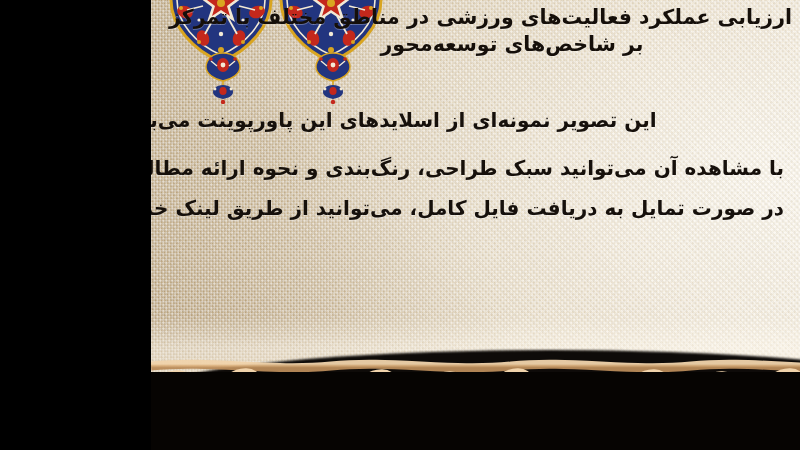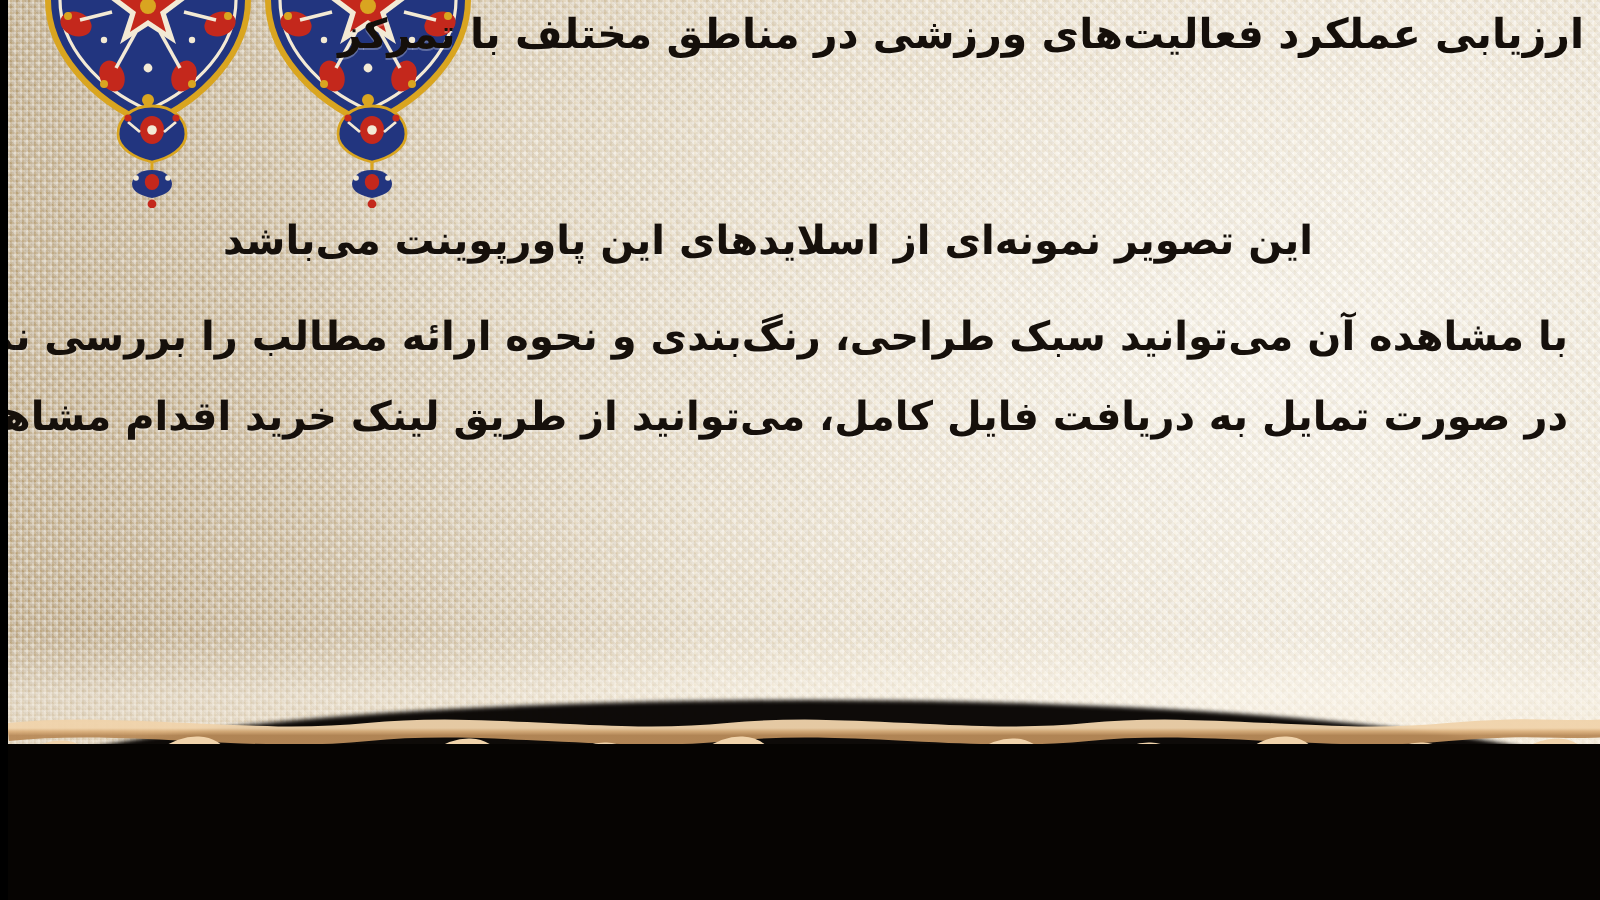--- a/index.html
+++ b/index.html
@@ -3,21 +3,21 @@
 <meta charset="utf-8">
 <title>Persian Carpet Slide</title>
 <style>
   html, body {
     margin: 0;
     padding: 0;
     background: #000;
   }
   #slide {
     position: relative;
-    width: 796px;
+    width: 649px;
     height: 450px;
     overflow: hidden;
     background: #84cc16;
     font-family: "DejaVu Sans", "Liberation Sans", sans-serif;
     direction: rtl;
   }
 
   
   .linen {
     position: absolute;
@@ -229,20 +229,21 @@
     </defs>
     <use href="#pendantart"></use>
   </svg>
 
   <svg class="pendant pen-b" viewBox="0 0 40 52">
     <use href="#pendantart"></use>
   </svg>
 
   <div class="title-block">
     <div class="title-line">ارزیابی عملکرد فعالیت‌های ورزشی در مناطق مختلف با تمرکز</div>
+    <div class="title-line">بر شاخص‌های توسعه‌محور</div>
   </div>
 
   <div class="body-block">
     <div class="body-line l1">این تصویر نمونه‌ای از اسلایدهای این پاورپوینت می‌باشد</div>
     <div class="body-line">با مشاهده آن می‌توانید سبک طراحی، رنگ‌بندی و نحوه ارائه مطالب را بررسی نمایید</div>
     <div class="body-line">در صورت تمایل به دریافت فایل کامل، می‌توانید از طریق لینک خرید اقدام مشاهده</div>
   </div>
 
   <div class="fringe-zone">
     <div class="blackfield"></div>

